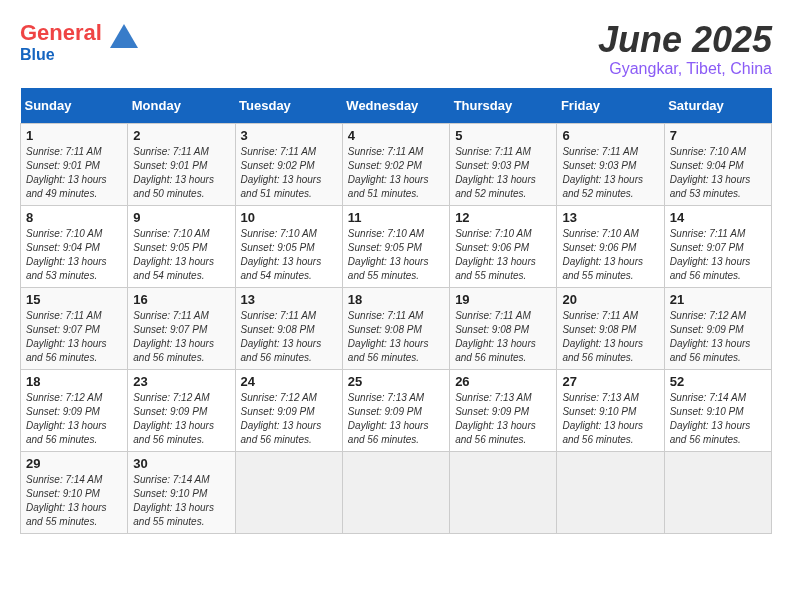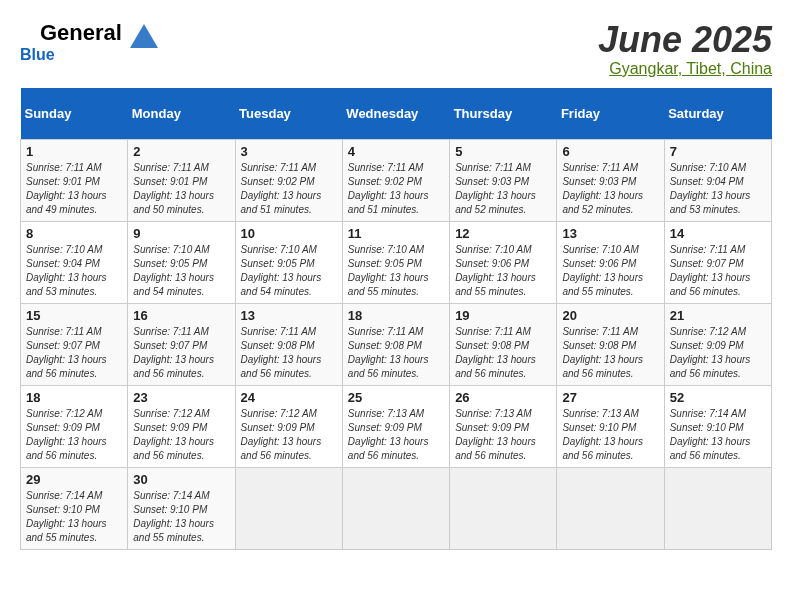--- a/index.html
+++ b/index.html
@@ -16,52 +16,50 @@
       align-items: flex-start;
       margin-bottom: 10px;
     }
     .logo {
       display: flex;
       align-items: center;
     }
     .logo-text-general {
       font-size: 22px;
       font-weight: bold;
-      color: #000000;
-      margin-left: 20px;
+      color: #ef4444;
     }
     .logo-text-blue {
       font-size: 16px;
       font-weight: bold;
       color: #1565C0;
     }
     .title-block {
       text-align: right;
     }
     .month-title {
       font-size: 36px;
       font-weight: bold;
       color: #333;
       line-height: 1.1;
       font-style: italic;
     }
     .location-title {
       font-size: 16px;
-      color: #4d7c0f;
-      text-decoration: underline;
+      color: #8b5cf6;
     }
     table {
       width: 100%;
       border-collapse: collapse;
       font-size: 11px;
     }
     thead tr th {
       background-color: #1565C0;
       color: #fff;
-      padding: 18px 4px;
+      padding: 10px 4px;
       text-align: left;
       font-size: 13px;
       font-weight: bold;
     }
     tbody tr td {
       border: 1px solid #ccc;
       padding: 4px 5px;
       vertical-align: top;
       width: calc(100% / 7);
       height: 80px;

